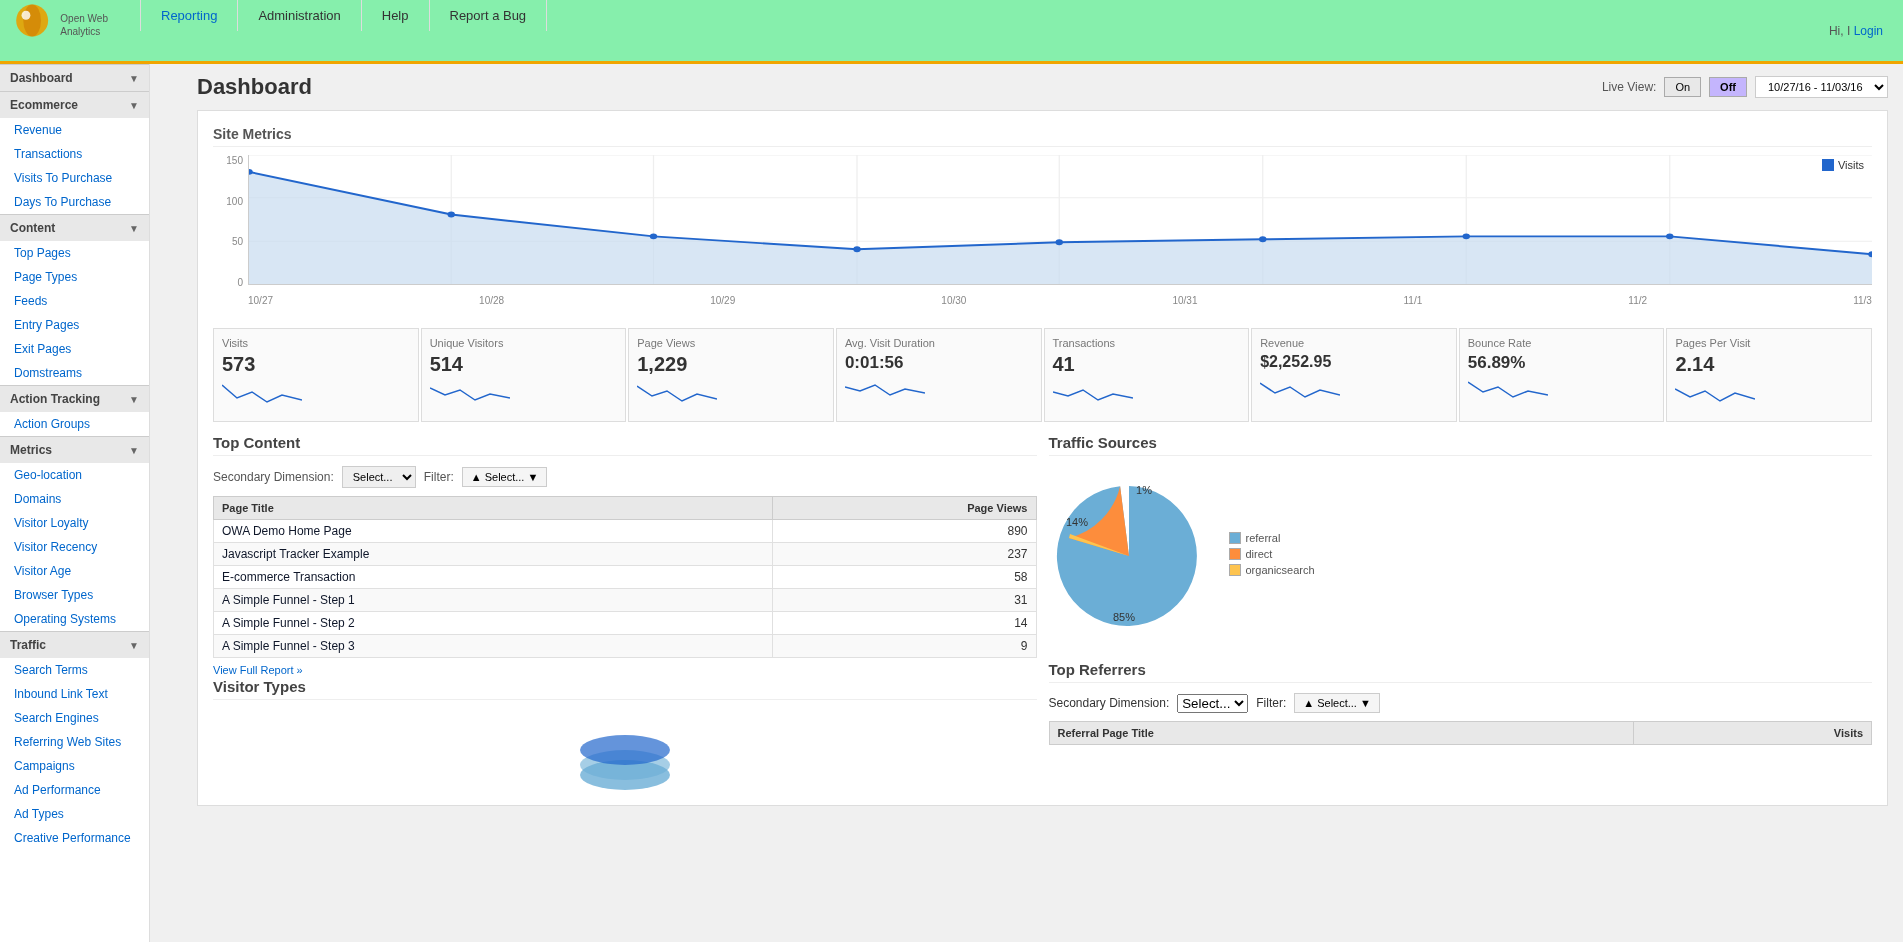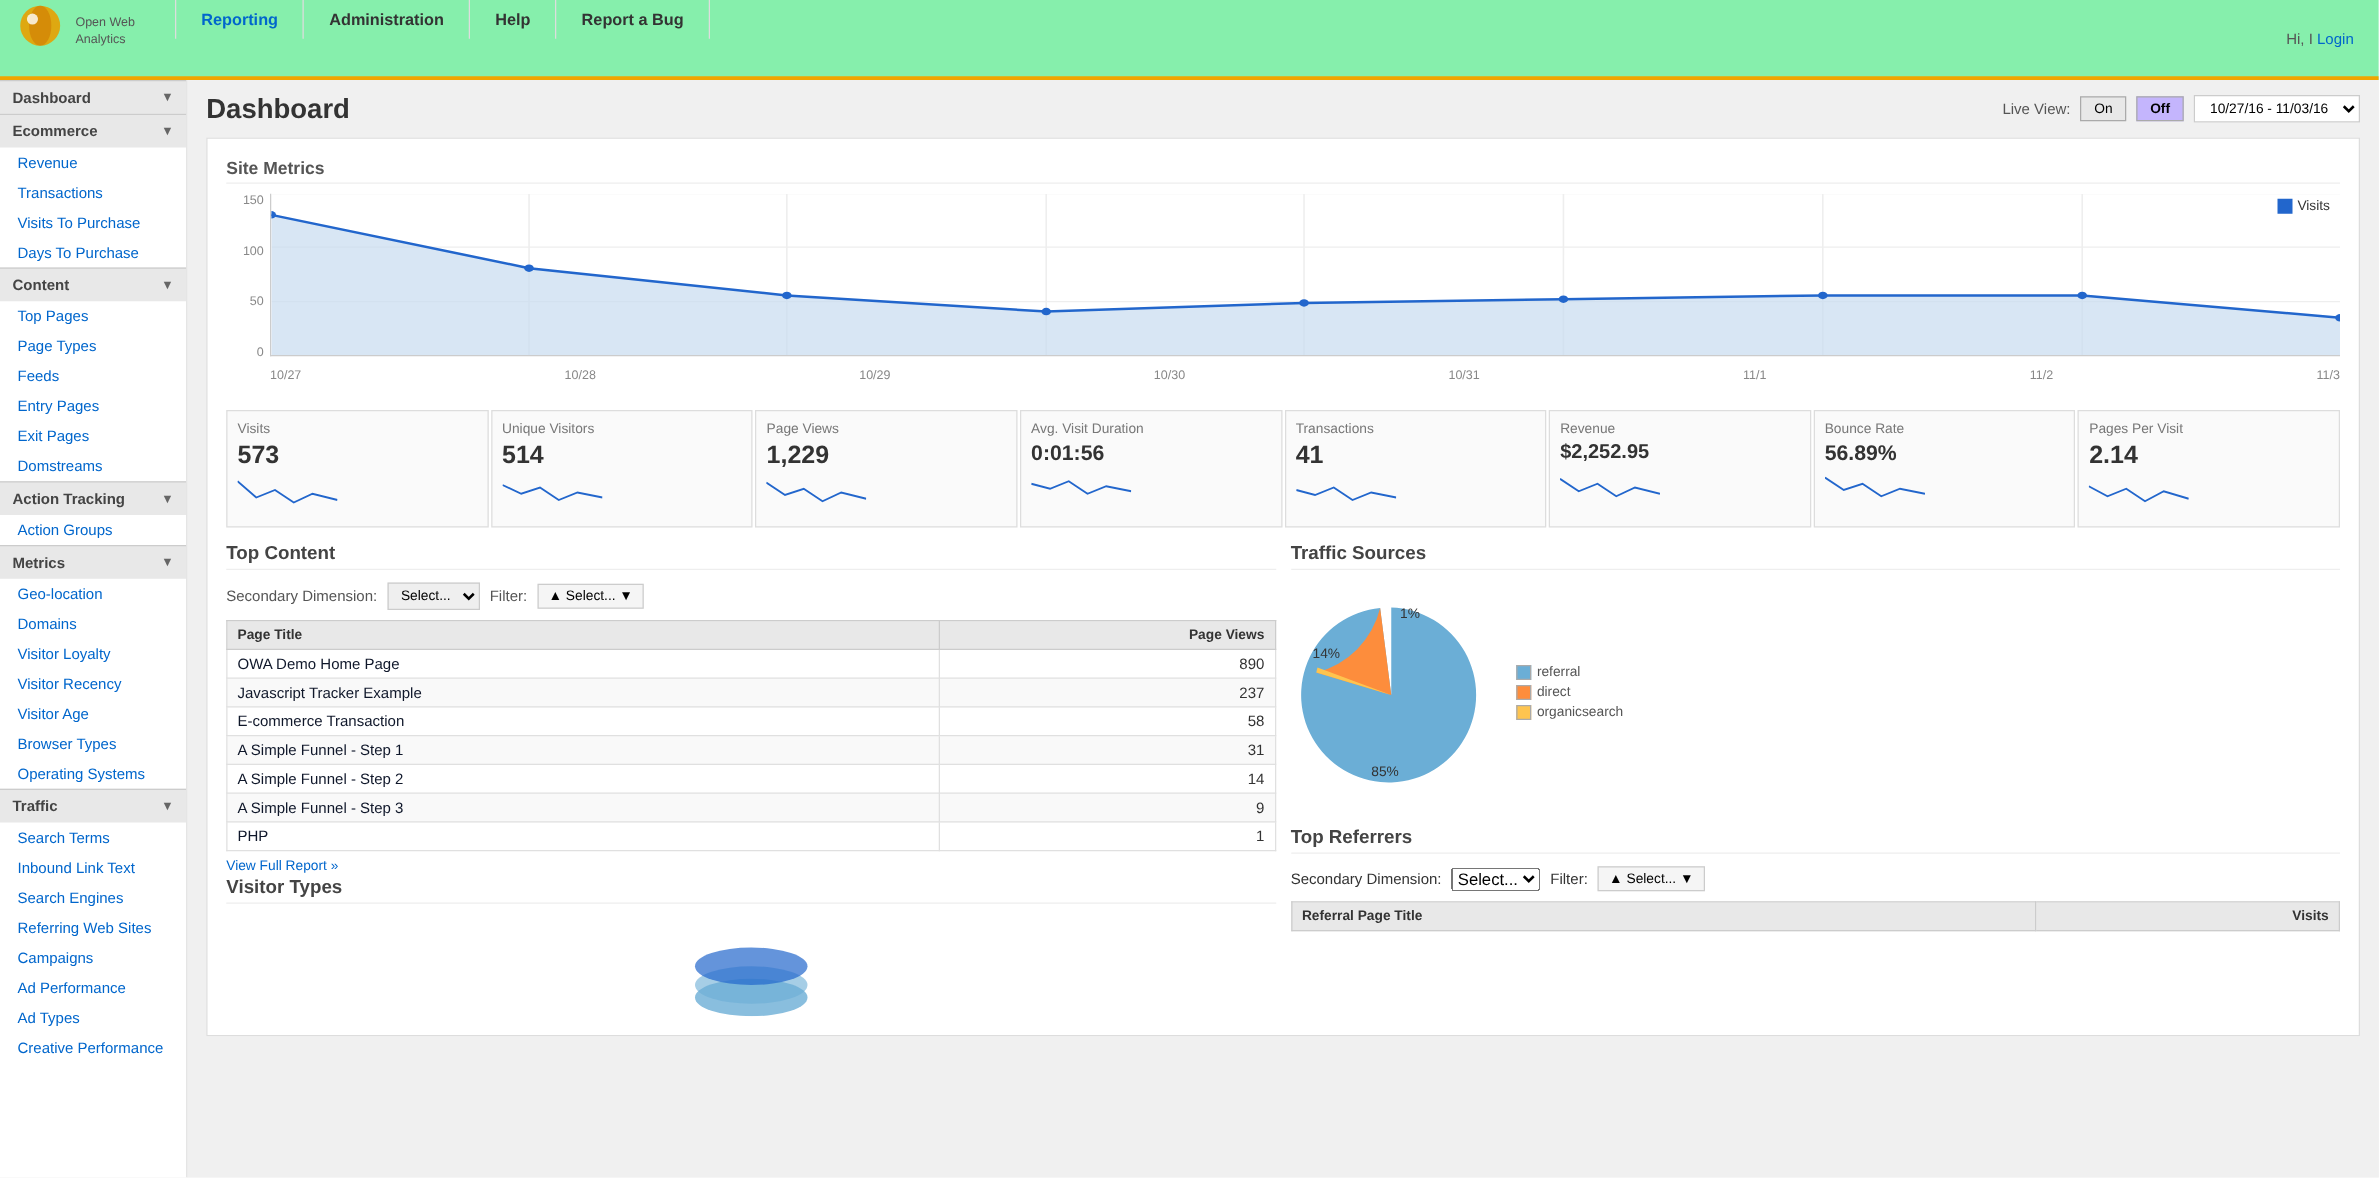--- a/index.html
+++ b/index.html
@@ -28,21 +28,20 @@
     #logo-text {
       font-size: 10px;
       color: #555;
       line-height: 1.3;
     }
     #nav {
       display: flex;
       align-items: center;
       gap: 0;
       flex: 1;
-      font-weight: bold;
     }
     .nav-item {
       padding: 8px 20px;
       font-size: 13px;
       color: #333;
       cursor: pointer;
       border-right: 1px solid #ddd;
     }
     .nav-item:first-child { border-left: 1px solid #ddd; }
     .nav-item.active { color: #0066cc; }
@@ -54,20 +53,21 @@
       font-size: 12px;
       color: #555;
     }
     #header-right a { color: #0066cc; text-decoration: none; }
 
     
     #layout {
       display: flex;
       height: calc(100vh - 64px);
       overflow: hidden;
+      gap: 32px;
     }
 
     
     #sidebar {
       width: 150px;
       background: #fff;
       border-right: 1px solid #ddd;
       overflow-y: auto;
       flex-shrink: 0;
     }
@@ -603,24 +603,20 @@
                   <td class="num">31</td>
                 </tr>
                 <tr>
                   <td><a href="#">A Simple Funnel - Step 2</a></td>
                   <td class="num">14</td>
                 </tr>
                 <tr>
                   <td><a href="#">A Simple Funnel - Step 3</a></td>
                   <td class="num">9</td>
                 </tr>
-                <tr>
-                  <td><a href="#">PHP</a></td>
-                  <td class="num">1</td>
-                </tr>
               </tbody>
           </table>
           <a href="#" class="view-full-report">View Full Report »</a>
 
           <div id="visitor-types">
             <div class="section-title">Visitor Types</div>
             <div style="display:flex; justify-content:center; align-items:flex-end; height:80px; gap:20px;">
               <svg width="100" height="80" viewBox="0 0 100 80">
                 <ellipse cx="50" cy="65" rx="45" ry="15" fill="#6baed6" opacity="0.8"></ellipse>
                 <ellipse cx="50" cy="55" rx="45" ry="15" fill="#6baed6" opacity="0.6"></ellipse>

